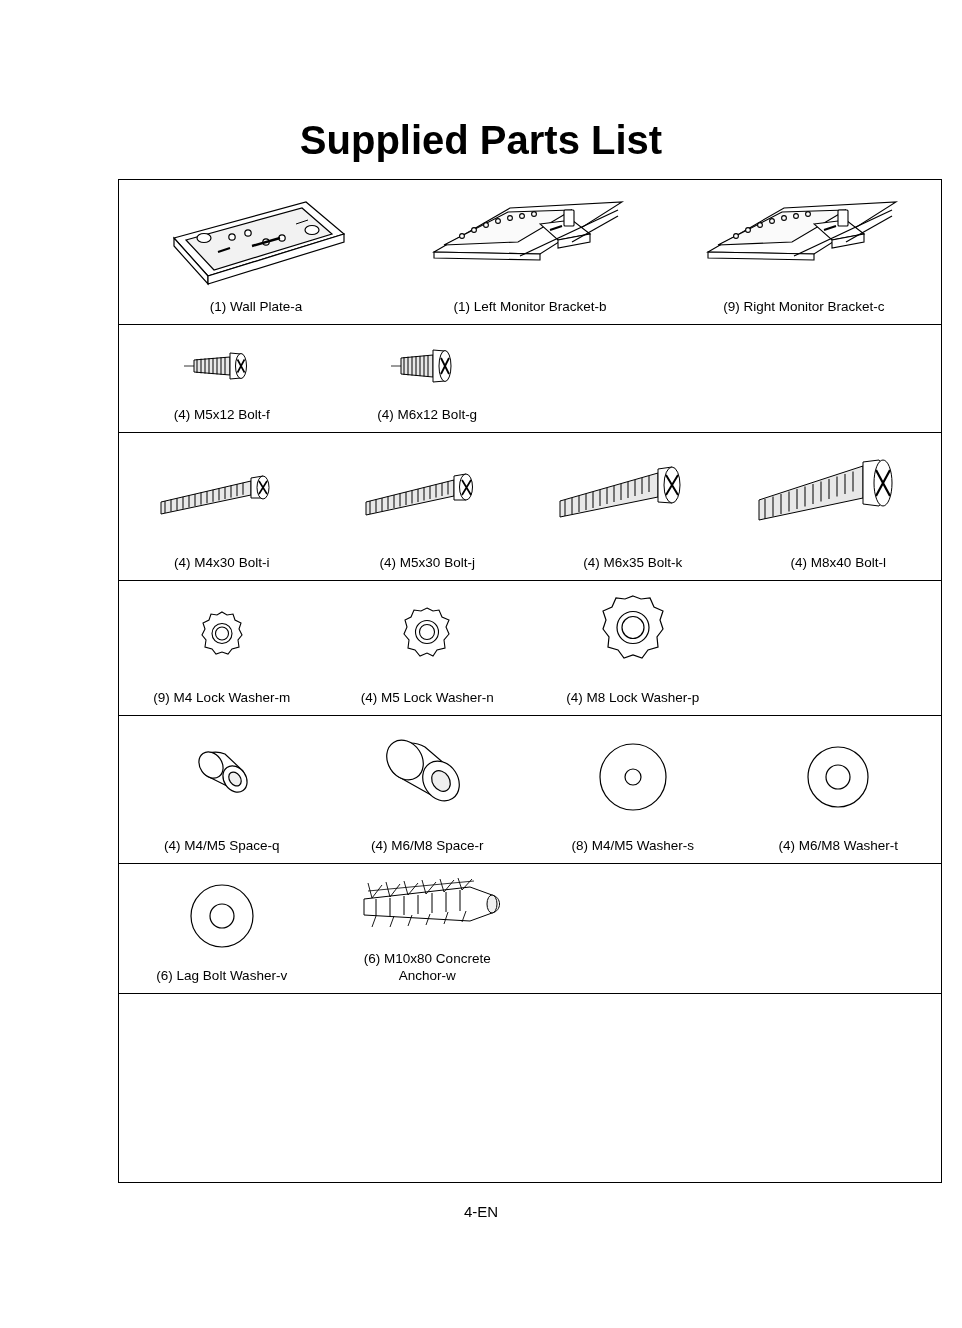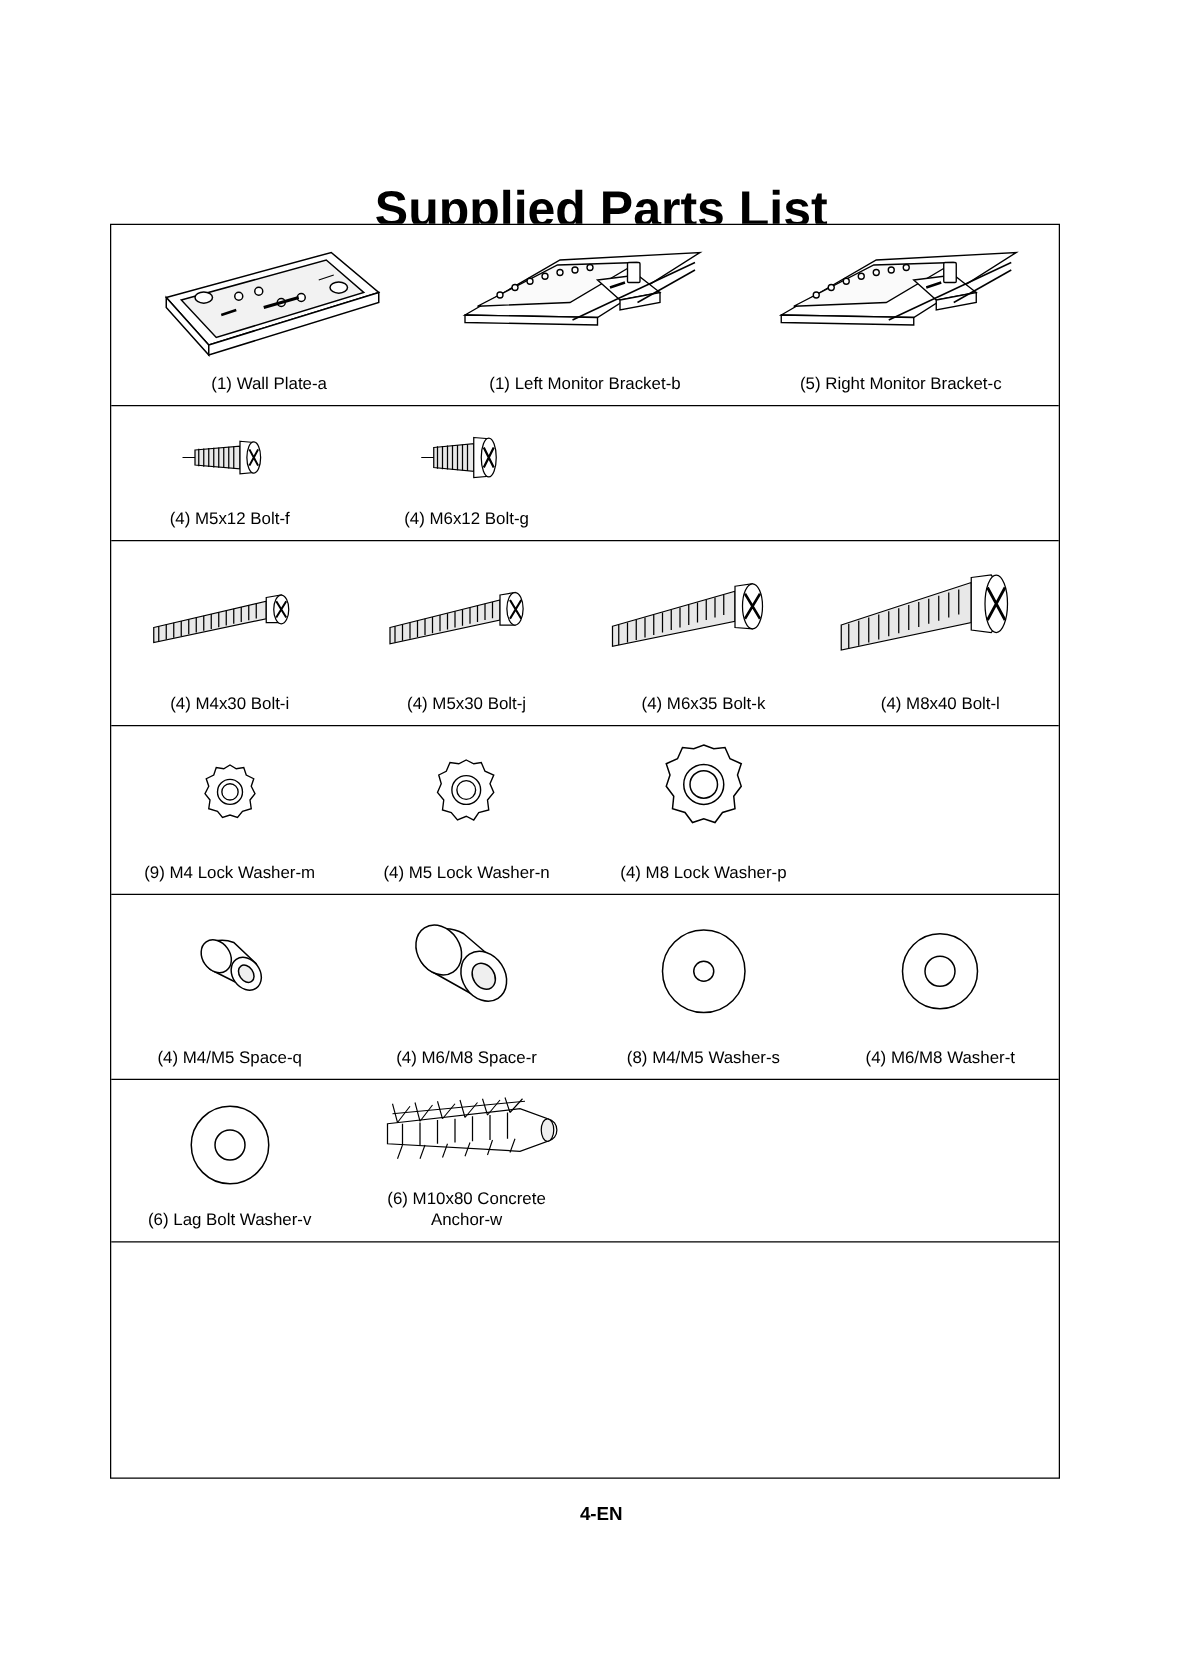--- a/index.html
+++ b/index.html
@@ -24,27 +24,26 @@
   .doc-title {
     position: absolute;
     top: 118px;
     left: 0;
     width: 962px;
     text-align: center;
     font-size: 40px;
     font-weight: bold;
     letter-spacing: 0px;
     font-family: "Liberation Sans", sans-serif;
-    margin-top: 28px;
   }
   .parts-table {
     position: absolute;
-    left: 88px;
+    left: 118px;
     top: 179px;
-    width: 760px;
+    width: 824px;
     border: 1.5px solid #000;
     box-sizing: border-box;
     background: #fff;
   }
   .parts-row {
     display: flex;
     border-bottom: 1.5px solid #000;
     box-sizing: border-box;
   }
   .parts-row:last-child {
@@ -86,21 +85,20 @@
   
   .col4 { width: 25%; }
 
   .footer {
     position: absolute;
     top: 1203px;
     left: 0;
     width: 962px;
     text-align: center;
     font-size: 15px;
-    font-weight: bold;
   }
   svg { display: block; }
 </style>
 </head>
 <body>
 
 <div class="page">
 
   <div class="doc-title">Supplied Parts List</div>
 
@@ -170,21 +168,21 @@
               <circle cx="112" cy="24" r="2.4"></circle>
               <path d="M118,34 L150,30 L168,44 L136,50 Z"></path>
               <path d="M136,50 L136,58 L168,52 L168,44 Z"></path>
               <rect x="142" y="20" width="10" height="16" rx="1"></rect>
               <path d="M128,40 L140,36" stroke-width="2"></path>
               <path d="M98,66 L196,20" stroke-width="1.2"></path>
               <path d="M150,52 L196,26" stroke-width="1.2"></path>
             </g>
           </svg>
         </div>
-        <div class="cell-label">(5) Right Monitor Bracket-c</div>
+        <div class="cell-label">(9) Right Monitor Bracket-c</div>
       </div>
     </div>
 
     <div class="parts-row row-bolts-short">
       <div class="cell col4">
         <div class="cell-art">
           <svg width="92" height="46" viewBox="0 0 92 46">
             <g stroke="#000" stroke-width="1" fill="#ffffff">
               <path d="M18,17 L54,14 L54,32 L18,29 Z" fill="#e8e8e8"></path>
               <path d="M21,16 L21,30 M25,15.7 L25,30.3 M29,15.4 L29,30.6 M33,15.1 L33,30.9 M37,14.9 L37,31.1 M41,14.6 L41,31.4 M45,14.3 L45,31.7 M49,14.1 L49,31.9"></path>

